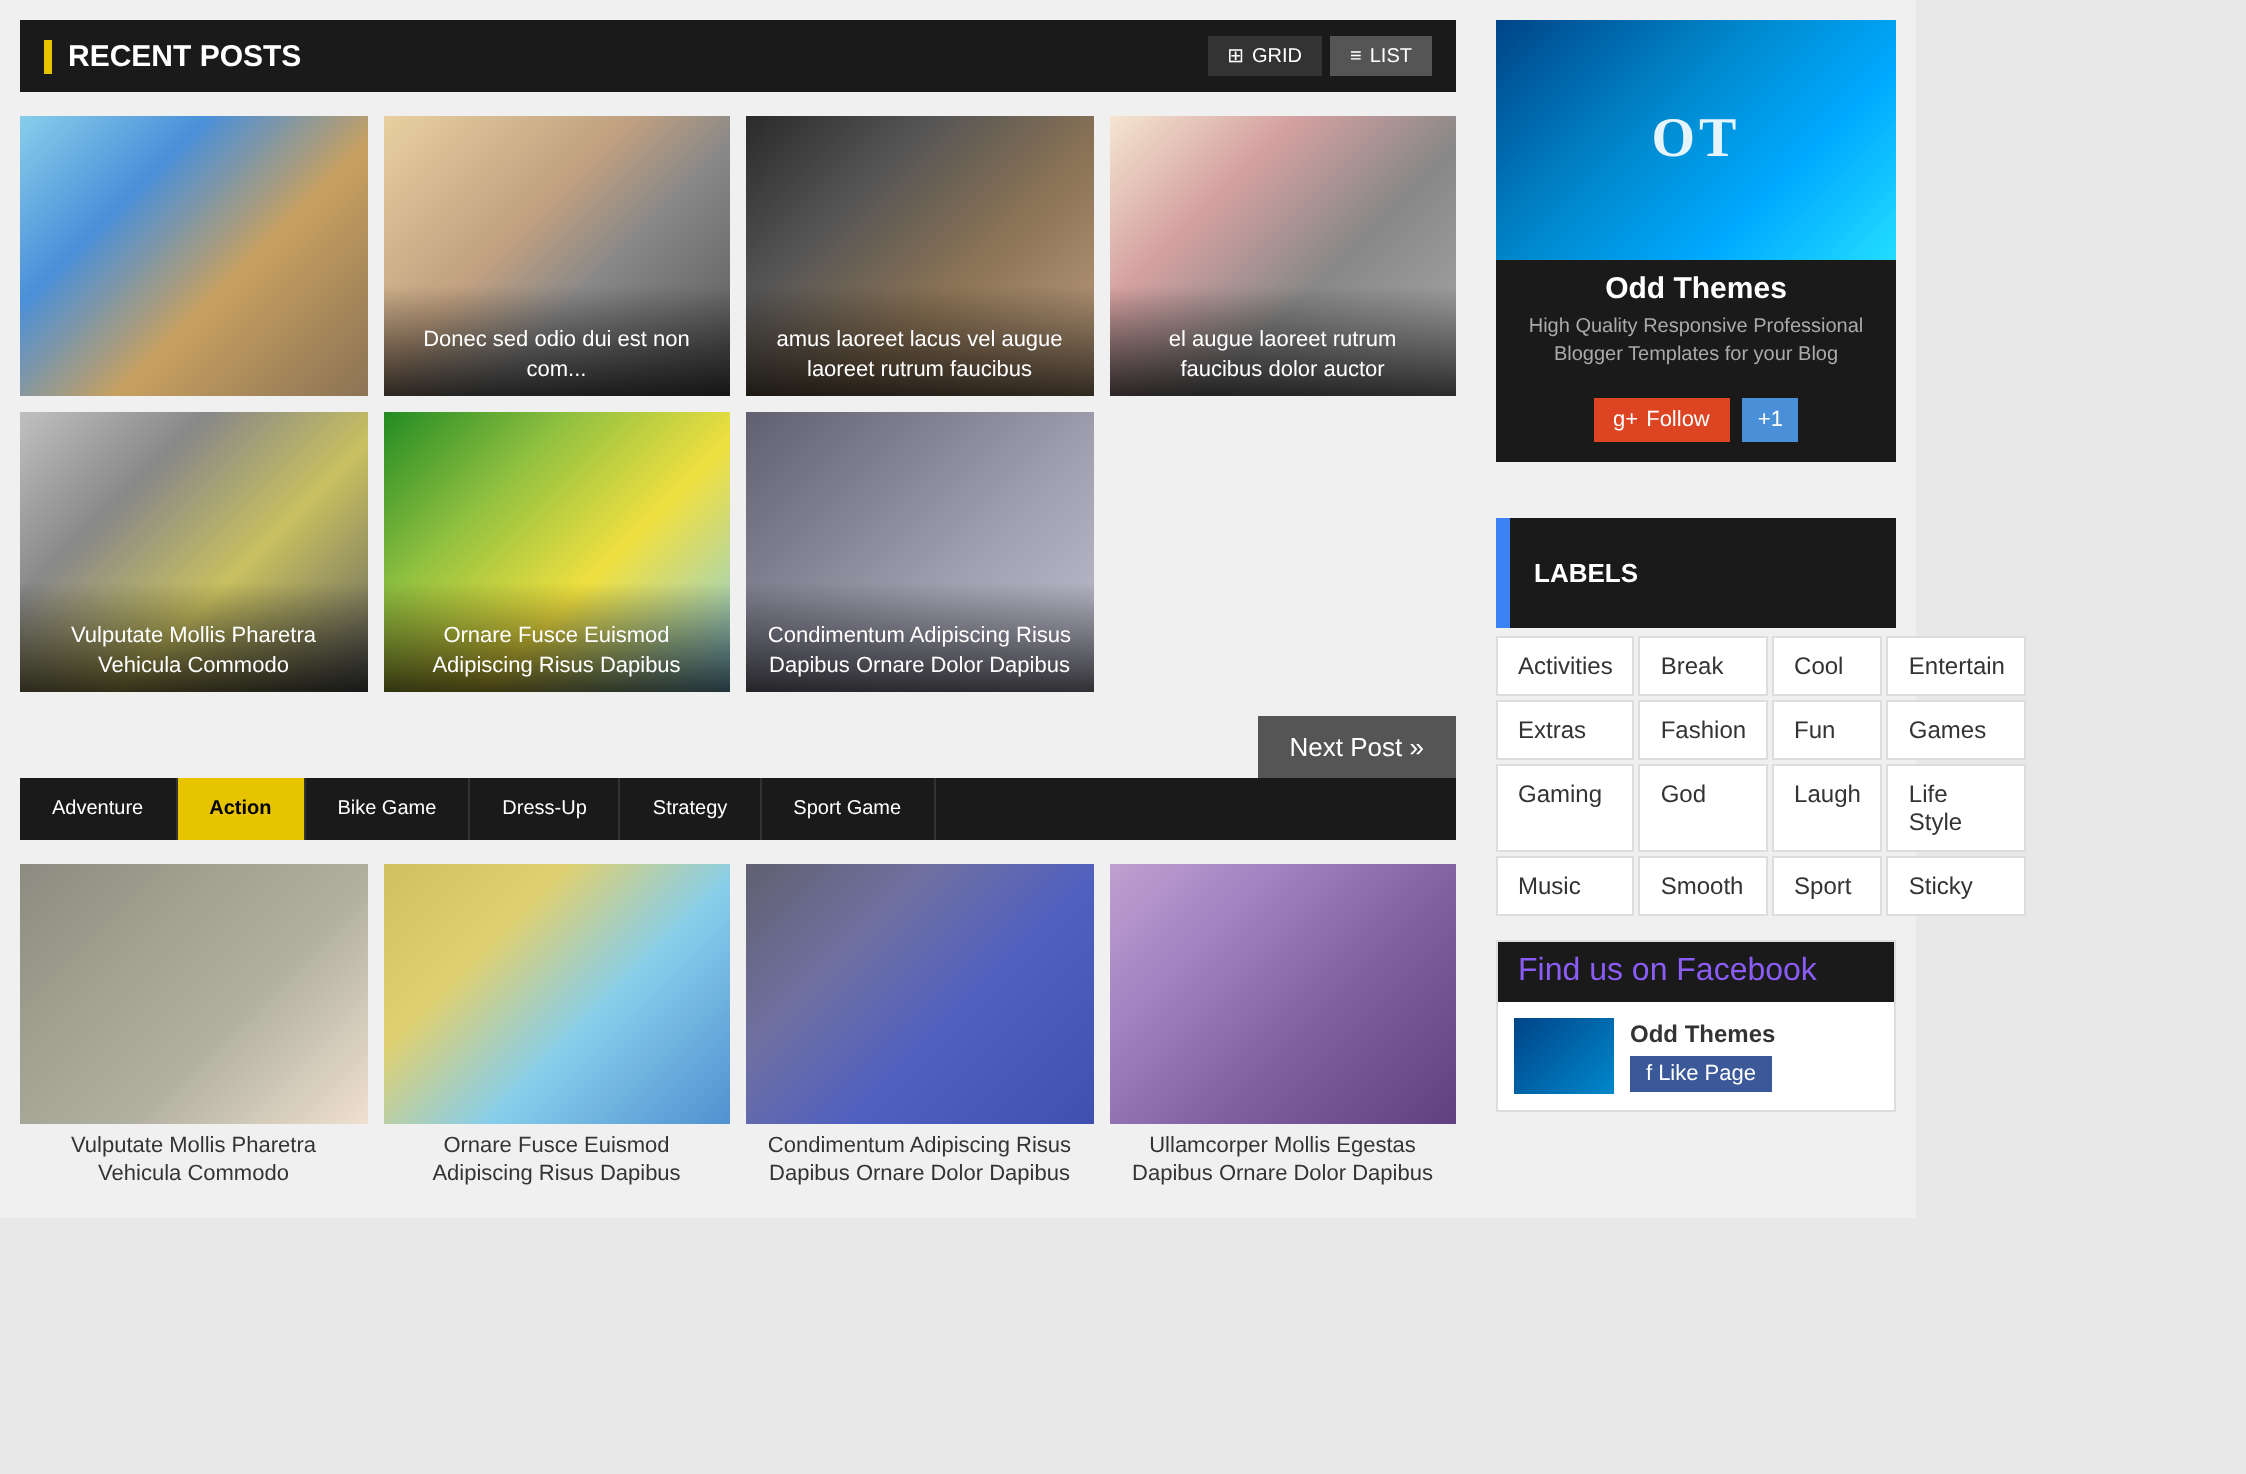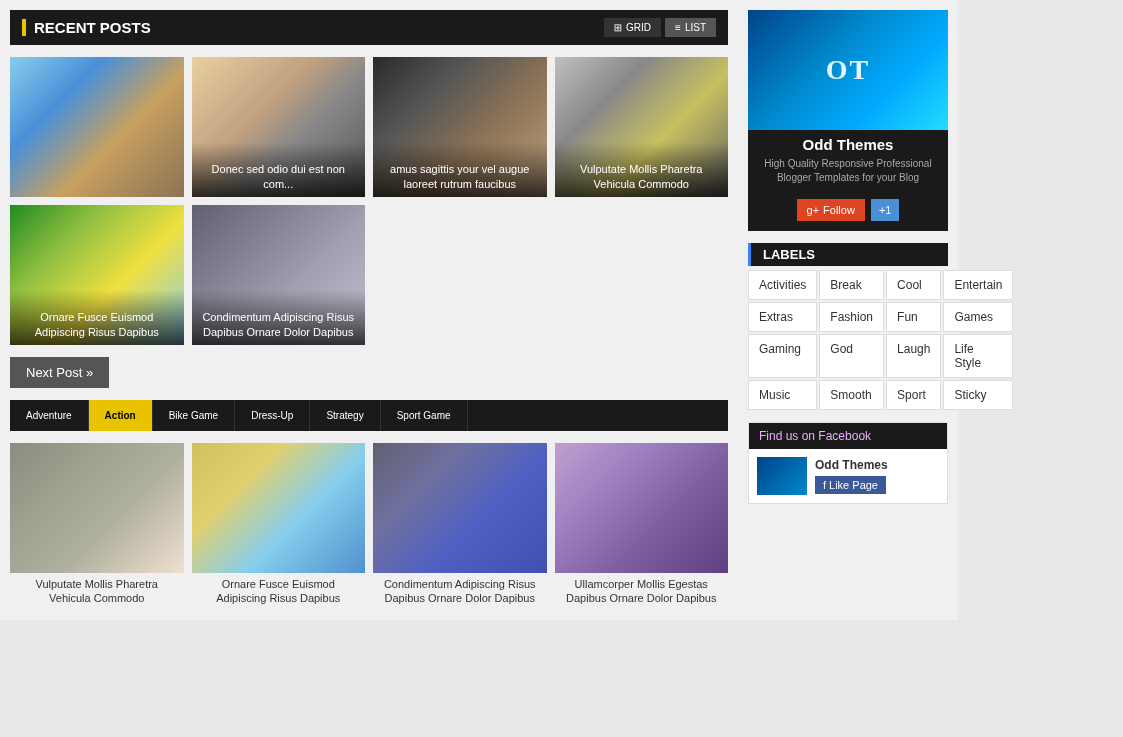--- a/index.html
+++ b/index.html
@@ -55,21 +55,21 @@
     .img-5 { background: linear-gradient(135deg, #f5e6d0 0%, #d4a0a0 30%, #888 60%, #aaa 100%); }
     .img-6 { background: linear-gradient(135deg, #c0c0c0 0%, #888 30%, #c8c060 60%, #606060 100%); }
     .img-7 { background: linear-gradient(135deg, #228b22 0%, #90c040 30%, #f0e040 60%, #87ceeb 100%); }
     .img-8 { background: linear-gradient(135deg, #606070 0%, #808090 30%, #a0a0b0 60%, #c0c0d0 100%); }
     .img-9 { background: linear-gradient(135deg, #8b8b80 0%, #a0a090 30%, #b0b0a0 60%, #f0e0d0 100%); }
     .img-10 { background: linear-gradient(135deg, #d0c060 0%, #e0d070 30%, #87ceeb 60%, #5090d0 100%); }
     .img-11 { background: linear-gradient(135deg, #606070 0%, #7070a0 30%, #5060c0 60%, #4050b0 100%); }
     .img-12 { background: linear-gradient(135deg, #c0a0d0 0%, #a080c0 30%, #8060a0 60%, #604080 100%); }
 
     
-    .next-post-wrap { display: flex; justify-content: flex-start; margin-bottom: 12px; }
+    .next-post-wrap { display: flex; justify-content: flex-end; margin-bottom: 0; }
     .next-post-btn {
       background: #555; color: #fff; border: none; padding: 8px 16px;
       font-size: 13px; cursor: pointer;
     }
 
     
     .tabs-bar {
       display: flex; background: #1a1a1a; margin-bottom: 12px;
     }
     .tab-item {
@@ -88,21 +88,21 @@
     }
     .bottom-post-title {
       font-size: 11px; color: #333; text-align: center; padding: 4px 4px; line-height: 1.3;
     }
 
     
     .sidebar { width: 220px; padding: 10px; background: #f0f0f0; }
 
     
     .sidebar-promo {
-      margin-bottom: 12px; background: #1a1a1a; text-align: center; overflow: hidden;
+      margin-bottom: 28px; background: #1a1a1a; text-align: center; overflow: hidden;
     }
     .promo-img {
       width: 100%; height: 120px;
       background: linear-gradient(135deg, #004488 0%, #0088cc 40%, #00aaff 70%, #22ddff 100%);
       position: relative; display: flex; align-items: center; justify-content: center;
     }
     .promo-logo {
       font-size: 28px; font-weight: bold; color: rgba(255,255,255,0.9);
       font-family: serif; letter-spacing: 2px;
     }
@@ -114,36 +114,36 @@
       font-size: 11px; cursor: pointer; display: flex; align-items: center; gap: 4px;
     }
     .plus-btn {
       background: #4a90d9; color: #fff; border: none; padding: 5px 8px;
       font-size: 11px; cursor: pointer;
     }
 
     
     .labels-section { margin-bottom: 12px; }
     .labels-header {
-      background: #1a1a1a; color: #fff; padding: 4px 12px;
+      background: #1a1a1a; color: #fff; padding: 20px 12px;
       font-size: 13px; font-weight: bold; text-transform: uppercase;
-      border-left: 3px solid #3b82f6; margin-bottom: 4px;
+      border-left: 7px solid #3b82f6; margin-bottom: 4px;
     }
     .labels-grid {
       display: grid; grid-template-columns: 1fr 1fr 1fr 1fr; gap: 2px;
     }
     .label-item {
       background: #fff; padding: 7px 10px; font-size: 12px;
       color: #333; cursor: pointer; border: 1px solid #ddd;
     }
 
     
     .facebook-section { background: #fff; border: 1px solid #ddd; }
     .facebook-header {
-      background: #1a1a1a; color: #f0abfc; padding: 6px 10px; font-size: 12px;
+      background: #1a1a1a; color: #8b5cf6; padding: 6px 10px; font-size: 16px;
     }
     .facebook-content { padding: 8px; display: flex; align-items: center; gap: 8px; }
     .fb-thumb {
       width: 50px; height: 38px;
       background: linear-gradient(135deg, #004488, #0088cc);
     }
     .fb-name { font-size: 12px; font-weight: bold; color: #333; margin-bottom: 4px; }
     .fb-like-btn {
       background: #3b5998; color: #fff; border: none; padding: 3px 8px;
       font-size: 11px; cursor: pointer; display: flex; align-items: center; gap: 3px;
@@ -177,24 +177,30 @@
       </div>
       <div class="post-card">
         <div class="post-card-img img-3"></div>
         <div class="post-card-overlay">
           <div class="post-card-title">Donec sed odio dui est non com...</div>
         </div>
       </div>
       <div class="post-card">
         <div class="post-card-img img-4"></div>
         <div class="post-card-overlay">
-          <div class="post-card-title">amus sagittis your vel augue laoreet rutrum faucibus</div>
-        </div>
-      </div>
-
+          <div class="post-card-title">amus laoreet lacus vel augue laoreet rutrum faucibus</div>
+        </div>
+      </div>
+
+      <div class="post-card">
+        <div class="post-card-img img-5"></div>
+        <div class="post-card-overlay">
+          <div class="post-card-title">el augue laoreet rutrum faucibus dolor auctor</div>
+        </div>
+      </div>
       <div class="post-card">
         <div class="post-card-img img-6"></div>
         <div class="post-card-overlay">
           <div class="post-card-title">Vulputate Mollis Pharetra Vehicula Commodo</div>
         </div>
       </div>
       <div class="post-card">
         <div class="post-card-img img-7"></div>
         <div class="post-card-overlay">
           <div class="post-card-title">Ornare Fusce Euismod Adipiscing Risus Dapibus</div>

